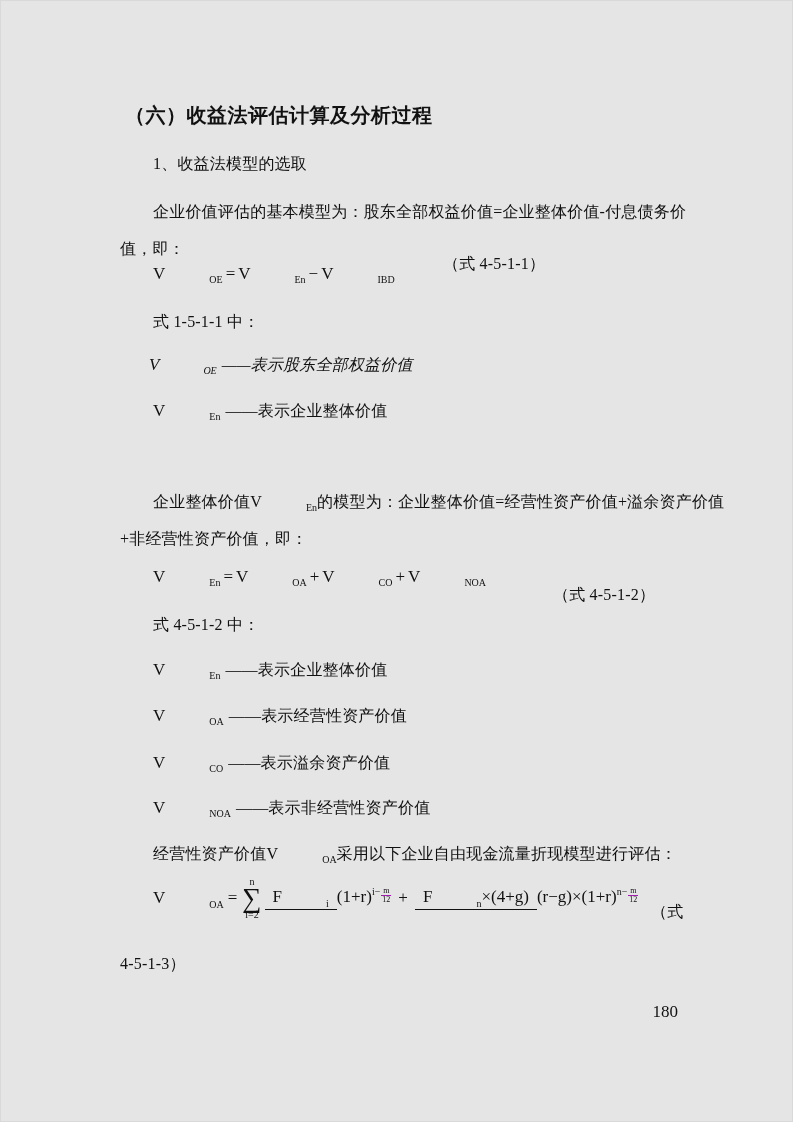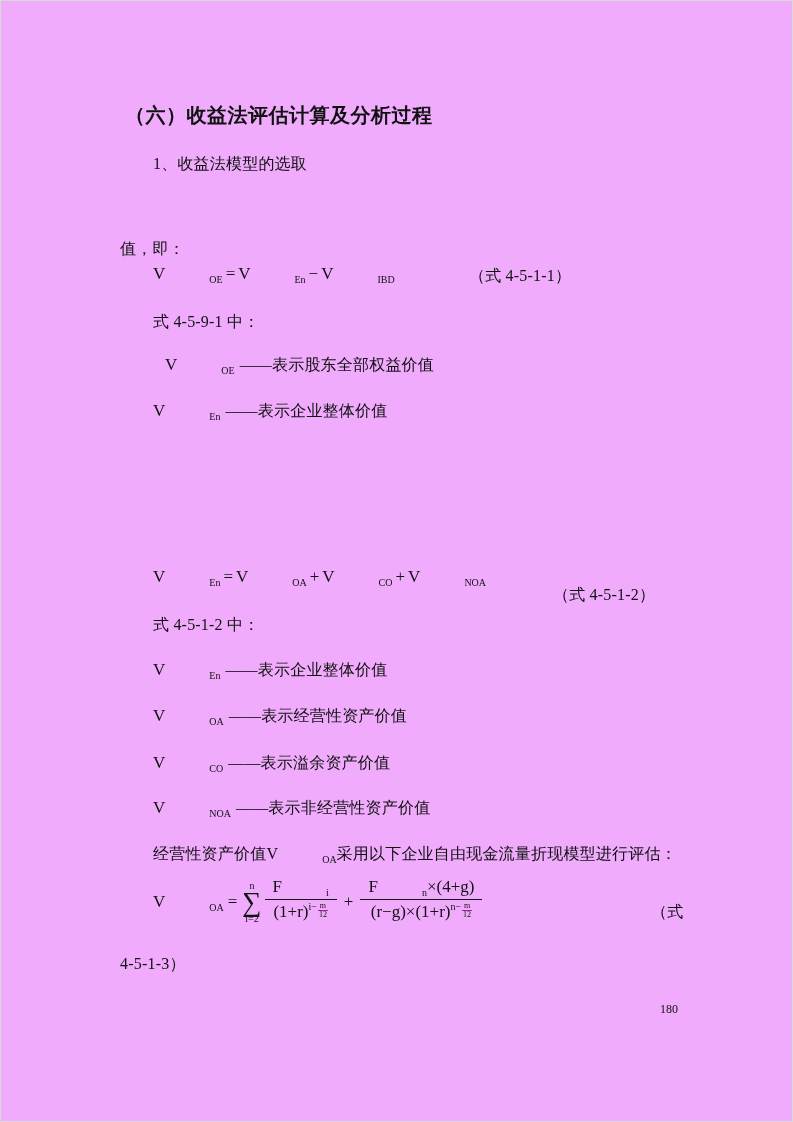--- a/index.html
+++ b/index.html
@@ -1,21 +1,21 @@
 <!DOCTYPE html>
 <html><head>
 <meta charset="utf-8">
 <style>
   html,body { margin:0; padding:0; background:#ffffff; }
   .page {
     position: relative;
     width: 793px;
     height: 1122px;
     margin: 0 auto;
-    background: #f0abfc;
+    background: #e5e5e5;
     border: 1px solid #d9d9d9;
     box-sizing: border-box;
     font-family: "Liberation Serif", "DejaVu Serif", serif;
     color: #111111;
     overflow: hidden;
   }
   .line {
     position: absolute;
     font-size: 16px;
     line-height: 20px;
@@ -54,21 +54,20 @@
     display: inline-flex;
     flex-direction: column;
     align-items: center;
     line-height: 1;
     margin: 0 1px;
   }
   .sum-top, .sum-bot { font-size: 10px; line-height: 1; }
   .sigma { font-size: 27px; line-height: 0.85; }
   .frac {
     display: inline-flex;
-    flex-direction: column;
     align-items: center;
     margin: 0 2px;
     line-height: 1.15;
   }
   .frac .num {
     padding: 0 8px 2px;
     border-bottom: 1px solid #111;
   }
   .frac .den { padding-top: 2px; }
   .exp {
@@ -88,48 +87,53 @@
     line-height: 1.1;
     margin-left: 1px;
   }
   .sfrac .sfd { border-top: 1px solid #a21caf; padding: 0 1px; }
   .pageno {
     position: absolute;
     left: 601px;
     top: 1001px;
     width: 76px;
     text-align: right;
-    font-size: 12px;
+    font-size: 17px;
   }
 </style>
 </head>
 <body>
 
 <div class="page">
 
   <h1 class="heading">（六）收益法评估计算及分析过程</h1>
 
   <div class="line" style="left:152px; top:153px;">1、收益法模型的选取</div>
 
+  <div class="line" style="left:152px; top:201px;">企业价值评估的基本模型为：股东全部权益价值=企业整体价值-付息债务价</div>
   <div class="line" style="left:119px; top:238px;">值，即：</div>
 
   <div class="line formula" style="left:152px; top:263px;">
     <span>V</span><sub>OE</sub><span class="op">=</span><span>V</span><sub>En</sub><span class="op">−</span><span>V</span><sub>IBD</sub>
   </div>
-  <div class="line" style="left:442px; top:265px;margin-left:26px;">（式 4-5-1-1）</div>
+  <div class="line" style="left:442px; top:253px;">（式 4-5-1-1）</div>
 
-  <div class="line" style="left:152px; top:311px;">式 4-5-9-1 中：</div>
+  <div class="line" style="left:152px; top:311px;">式 1-5-1-1 中：</div>
 
-  <div class="line" style="left:164px; top:354px;">
+  <div class="line" style="left:148px; top:354px;font-style:italic;">
     <span class="fvar"><span>V</span><sub>OE</sub></span><span class="desc">——表示股东全部权益价值</span>
   </div>
   <div class="line" style="left:152px; top:400px;">
     <span class="fvar"><span>V</span><sub>En</sub></span><span class="desc">——表示企业整体价值</span>
   </div>
 
+  <div class="line" style="left:152px; top:491px;">
+    <span>企业整体价值V</span><sub>En</sub><span>的模型为：企业整体价值=经营性资产价值+溢余资产价值</span>
+  </div>
+  <div class="line" style="left:119px; top:528px;">+非经营性资产价值，即：</div>
 
   <div class="line formula" style="left:152px; top:566px;">
     <span>V</span><sub>En</sub><span class="op">=</span><span>V</span><sub>OA</sub><span class="op">+</span><span>V</span><sub>CO</sub><span class="op">+</span><span>V</span><sub>NOA</sub>
   </div>
   <div class="line" style="left:552px; top:584px;">（式 4-5-1-2）</div>
 
   <div class="line" style="left:152px; top:614px;">式 4-5-1-2 中：</div>
 
   <div class="line" style="left:152px; top:659px;">
     <span class="fvar"><span>V</span><sub>En</sub></span><span class="desc">——表示企业整体价值</span>

